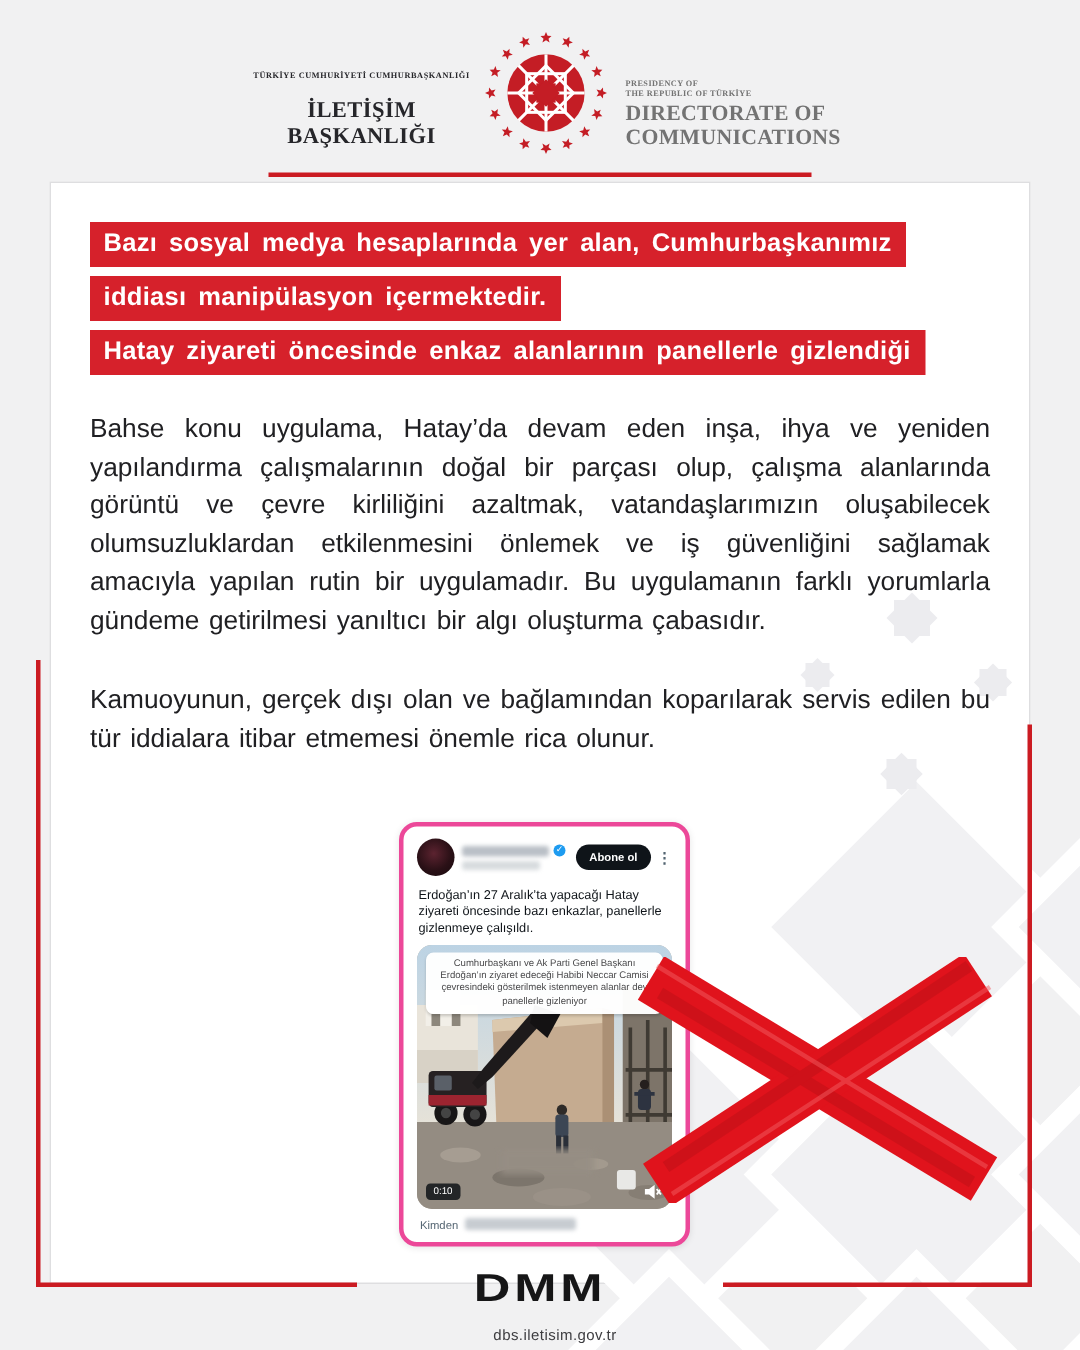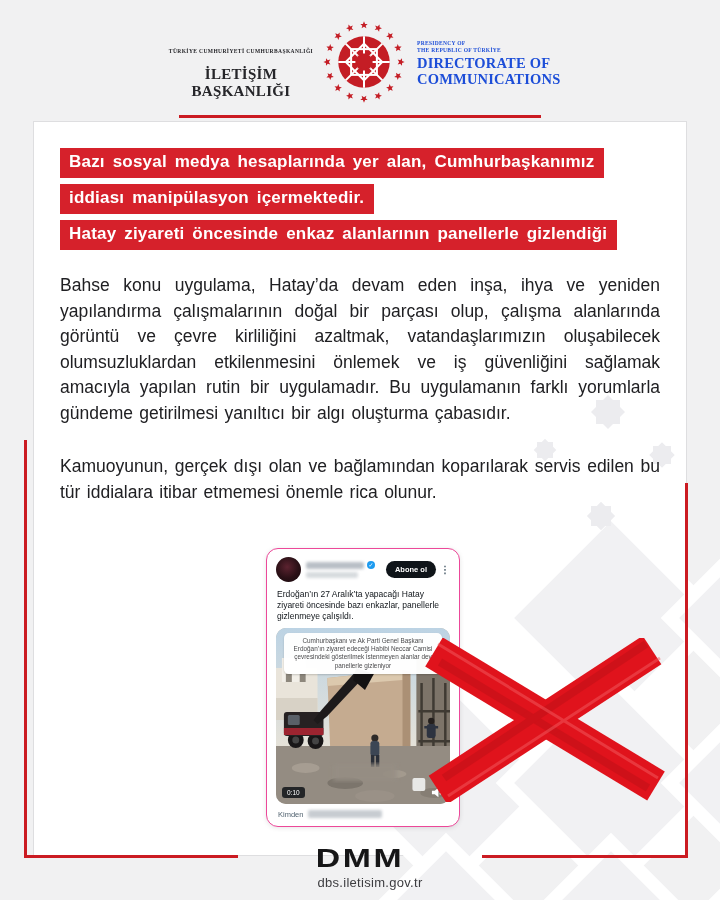--- a/index.html
+++ b/index.html
@@ -6,21 +6,21 @@
   body{
     width:720px;height:900px;position:relative;overflow:hidden;
     background:#f1f1f2;
     font-family:"Liberation Sans",sans-serif;
   }
   
   .logo-left{position:absolute;top:48px;left:160px;width:162px;text-align:center;color:#26262a;}
   .logo-left .small{font-family:"Liberation Serif",serif;font-weight:bold;font-size:5.5px;letter-spacing:.4px;}
   .logo-left .big{font-family:"Liberation Serif",serif;font-weight:bold;font-size:15px;letter-spacing:.3px;margin-top:12px;}
   .emblem{position:absolute;top:16px;left:318px;width:92px;height:92px;}
-  .logo-right{position:absolute;top:40px;left:417px;color:#1d4ed8;}
+  .logo-right{position:absolute;top:53px;left:417px;color:#737373;}
   .logo-right .small{font-family:"Liberation Serif",serif;font-weight:bold;font-size:5.5px;line-height:6.5px;letter-spacing:.3px;}
   .logo-right .big{font-family:"Liberation Serif",serif;font-weight:bold;font-size:14.5px;line-height:15.5px;margin-top:3px;letter-spacing:.2px;}
 
   
   .card{position:absolute;left:33px;top:121px;width:652px;height:733px;background:#ffffff;border:1px solid #dedee0;z-index:1;}
   .watermark{position:absolute;left:240px;top:370px;width:480px;height:530px;z-index:2;pointer-events:none;}
   .card-content{position:absolute;left:33px;top:121px;width:654px;z-index:3;}
 
   
   .redseg{position:absolute;background:#cb1b22;z-index:4;}
@@ -34,21 +34,21 @@
   .headline{margin:27px 0 0 27px;}
   .hbar{display:table;background:#d6212b;color:#ffffff;font-weight:bold;font-size:17px;
         padding:4px 10px 6px 9px;margin-bottom:6px;letter-spacing:.2px;word-spacing:3px;}
 
   
   .bodytext{margin:23px 27px 0 27px;font-size:17.5px;line-height:25.5px;color:#202023;
             text-align:justify;word-spacing:1.5px;}
   .bodytext.p2{margin-top:28px;}
 
   
-  .tweet{position:absolute;left:266px;top:548px;width:194px;background:#fff;border:1px solid #ec4899;
+  .tweet{position:absolute;left:266px;top:548px;width:194px;background:#fff;border:3px solid #ec4899;
          border-radius:12px;box-shadow:0 1px 5px rgba(0,0,0,.10);z-index:3;padding:8px 9px 5px 9px;box-sizing:border-box;}
   .t-head{display:flex;align-items:center;}
   .t-avatar{width:25px;height:25px;border-radius:50%;background:radial-gradient(circle at 45% 40%,#5c2330 0%,#2a1016 55%,#17090c 100%);flex:0 0 auto;}
   .t-names{margin-left:5px;}
   .t-namerow{display:flex;align-items:center;}
   .t-nameblur{width:58px;height:7px;border-radius:2px;background:#b9bfc6;filter:blur(1.4px);}
   .t-verified{width:8px;height:8px;border-radius:50%;background:#1d9bf0;color:#fff;font-size:6px;line-height:8px;
               text-align:center;margin-left:3px;}
   .t-handleblur{width:52px;height:6px;border-radius:2px;background:#d7dbde;filter:blur(1.4px);margin-top:3px;}
   .t-spacer{flex:1;}
@@ -65,21 +65,21 @@
   .t-mute{position:absolute;bottom:5px;right:6px;width:13px;height:13px;}
   .t-from{display:flex;margin:6px 2px 2px 2px;font-size:7.5px;color:#536471;}
   .t-fromblur{width:74px;height:8px;border-radius:2px;background:#c7ccd1;filter:blur(1.5px);margin-left:5px;}
 
   
   .redx{position:absolute;left:418px;top:638px;width:256px;height:164px;z-index:5;pointer-events:none;}
 
   
   .footer{position:absolute;left:0;right:0;top:843px;text-align:center;z-index:4;}
   .dmm{display:inline-block;font-size:26px;font-weight:bold;letter-spacing:2px;color:#161617;transform:scaleX(1.3);}
-  .dmm-url{font-size:13px;color:#3d3d40;letter-spacing:.3px;margin-top:1px;padding-left:20px;}
+  .dmm-url{font-size:10px;color:#3d3d40;letter-spacing:.3px;margin-top:11px;padding-left:20px;}
 </style>
 </head>
 <body>
 
 <div class="logo-left">
   <div class="small">TÜRKİYE CUMHURİYETİ CUMHURBAŞKANLIĞI</div>
   <div class="big">İLETİŞİM BAŞKANLIĞI</div>
 </div>
 
 <svg class="emblem" viewBox="-50 -50 100 100">

